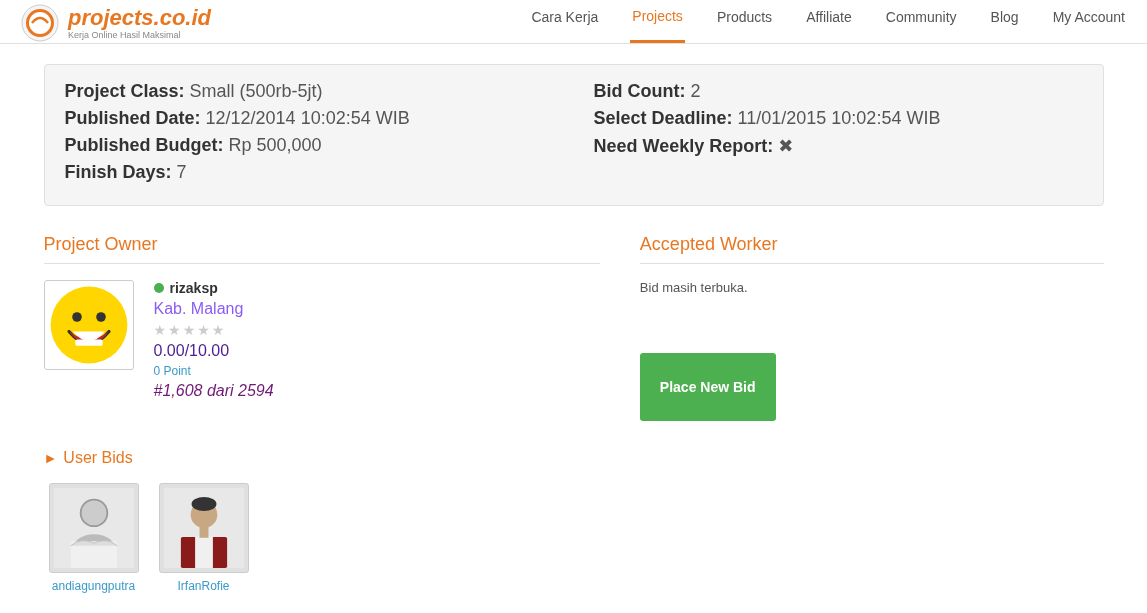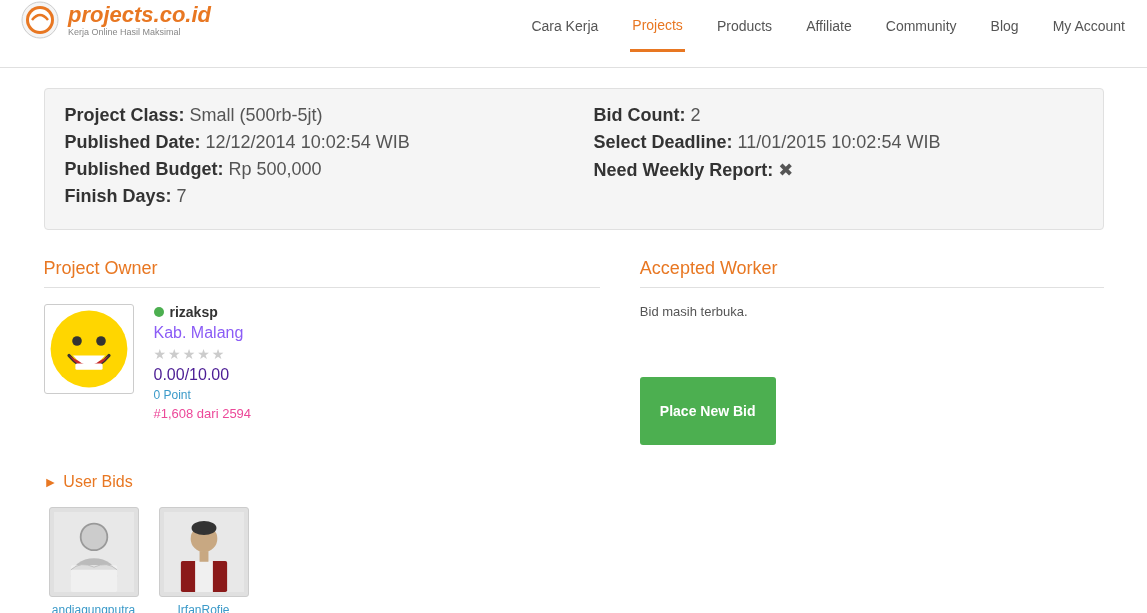--- a/index.html
+++ b/index.html
@@ -1,24 +1,24 @@
 <!DOCTYPE html>
 <html><head>
   <meta charset="utf-8">
   <style>
     * { margin: 0; padding: 0; box-sizing: border-box; }
     body { font-family: Arial, sans-serif; font-size: 13px; color: #333; background: #fff; }
 
     
     .header {
       display: flex;
-      align-items: flex-start;
+      align-items: flex-end;
       padding: 0 20px;
       border-bottom: 1px solid #e0e0e0;
-      height: 68px;
+      height: 44px;
     }
     .logo-area {
       display: flex;
       align-items: center;
       margin-right: auto;
     }
     .logo-icon {
       width: 40px;
       height: 40px;
       margin-right: 8px;
@@ -163,22 +163,23 @@
     }
     .owner-rating {
       font-size: 16px;
       color: #4c1d95;
     }
     .owner-points {
       font-size: 12px;
       color: #3b9ac9;
     }
     .owner-rank {
-      font-size: 13px;
-      color: #ec4899;
+      font-size: 16px;
+      color: #701a75;
+      font-style: italic;
     }
 
     
     .bid-open-text {
       font-size: 13px;
       color: #555;
       margin-bottom: 14px;
     }
     .place-bid-btn {
       background: #4caf50;

